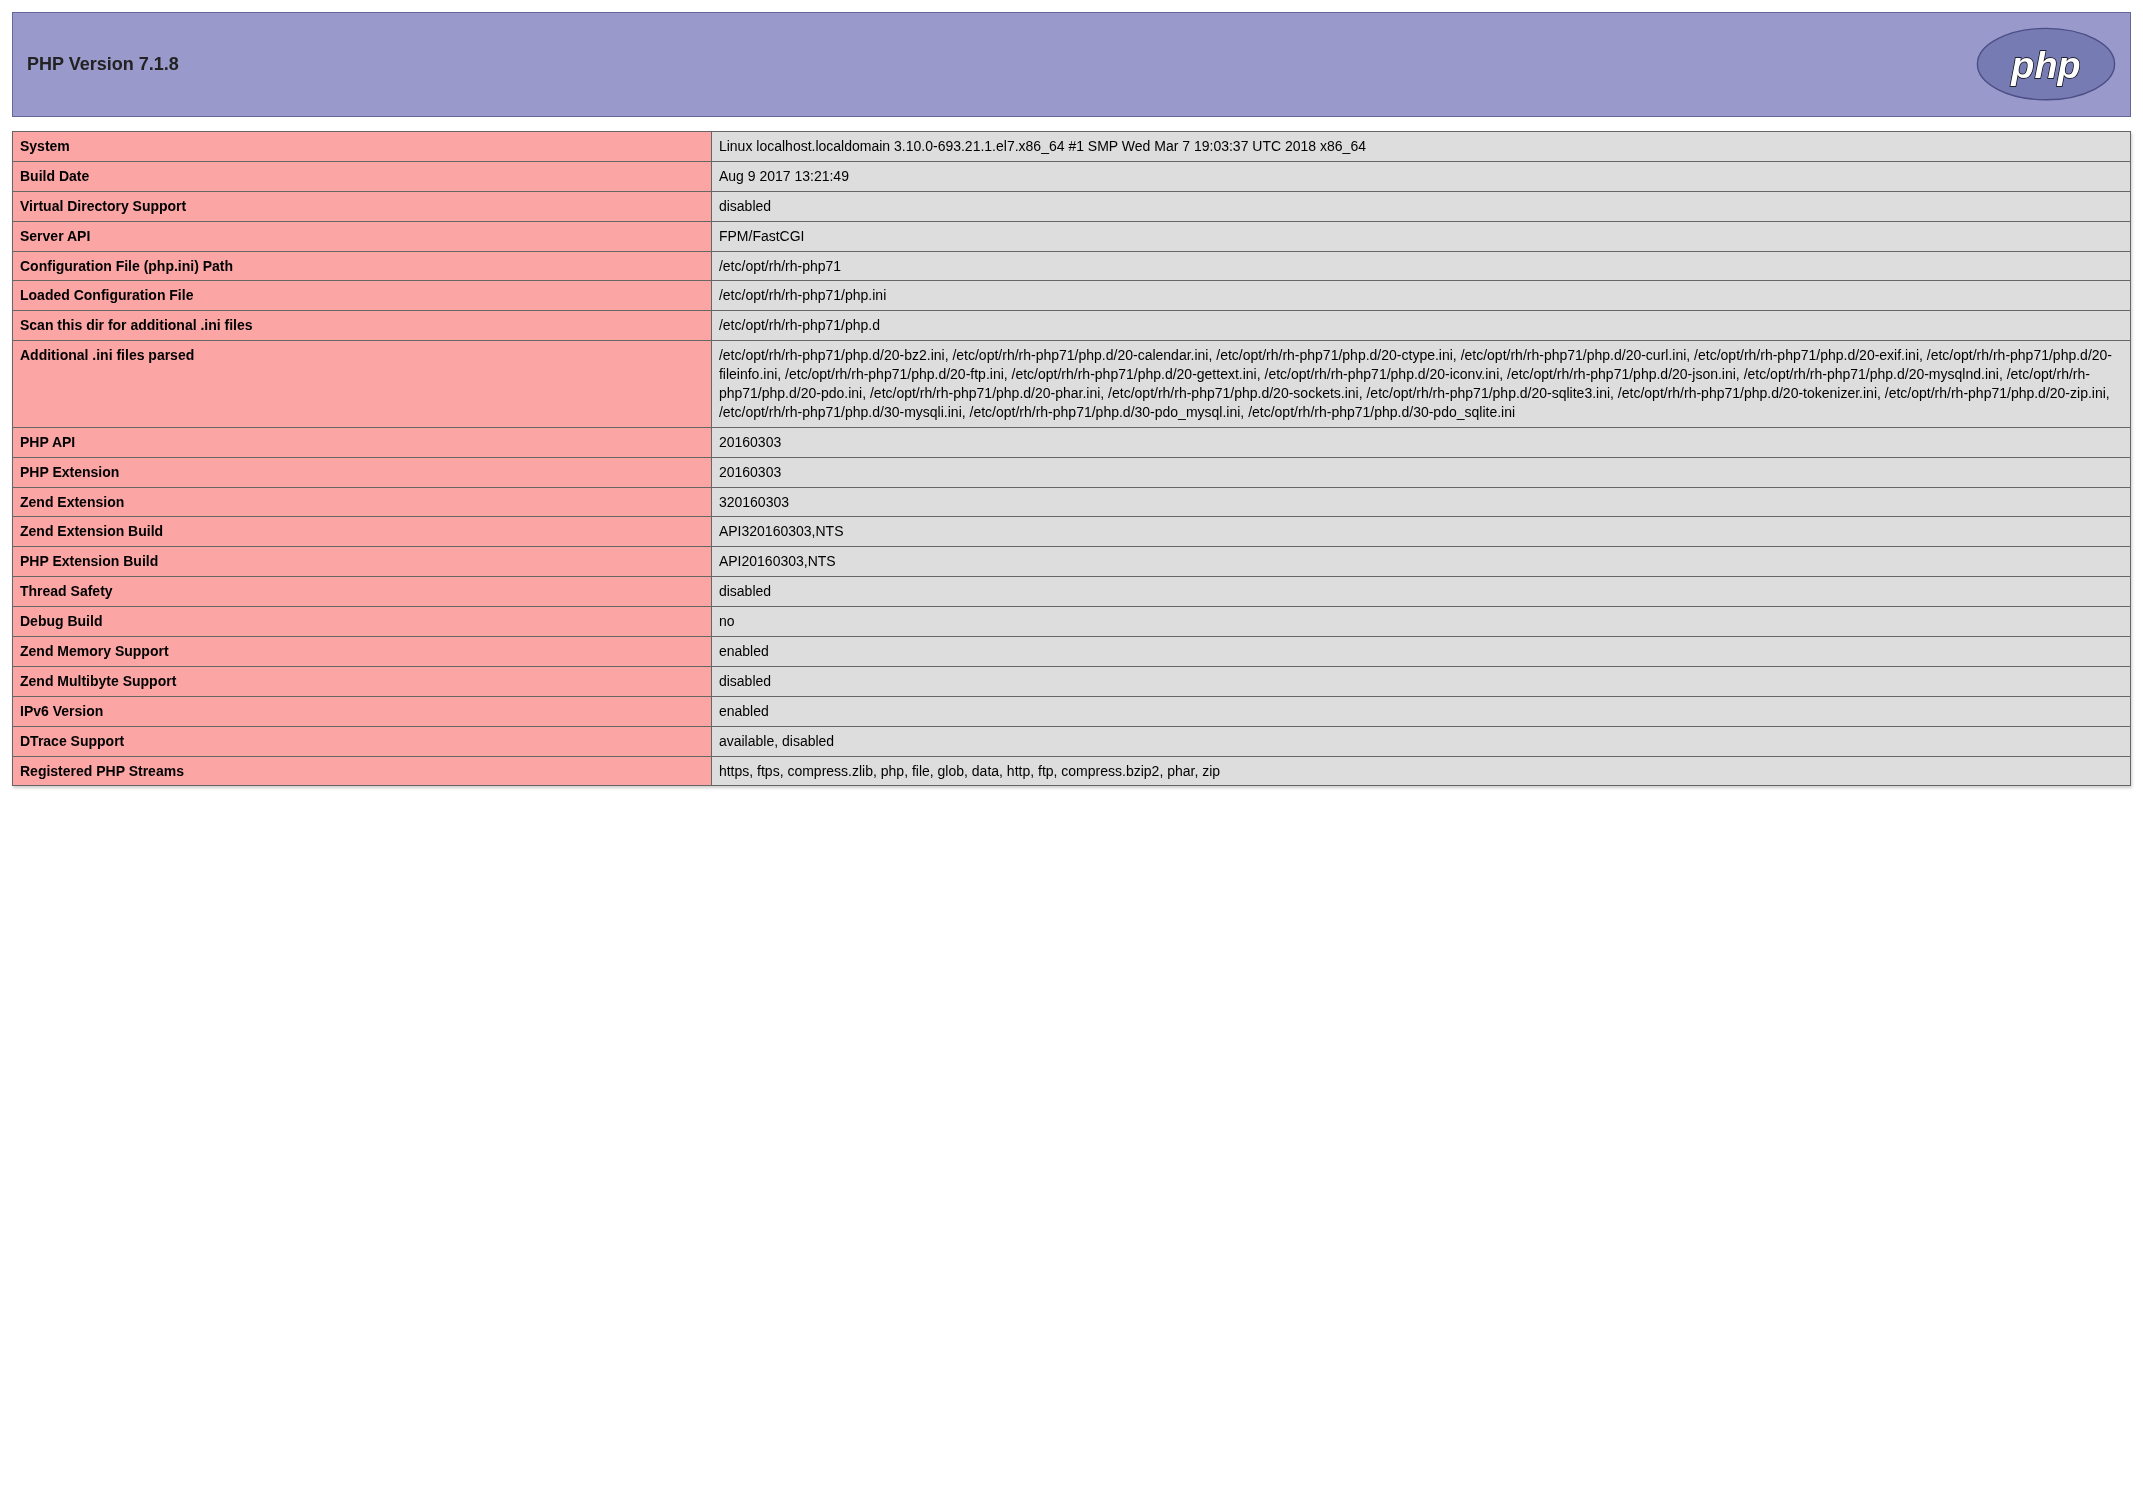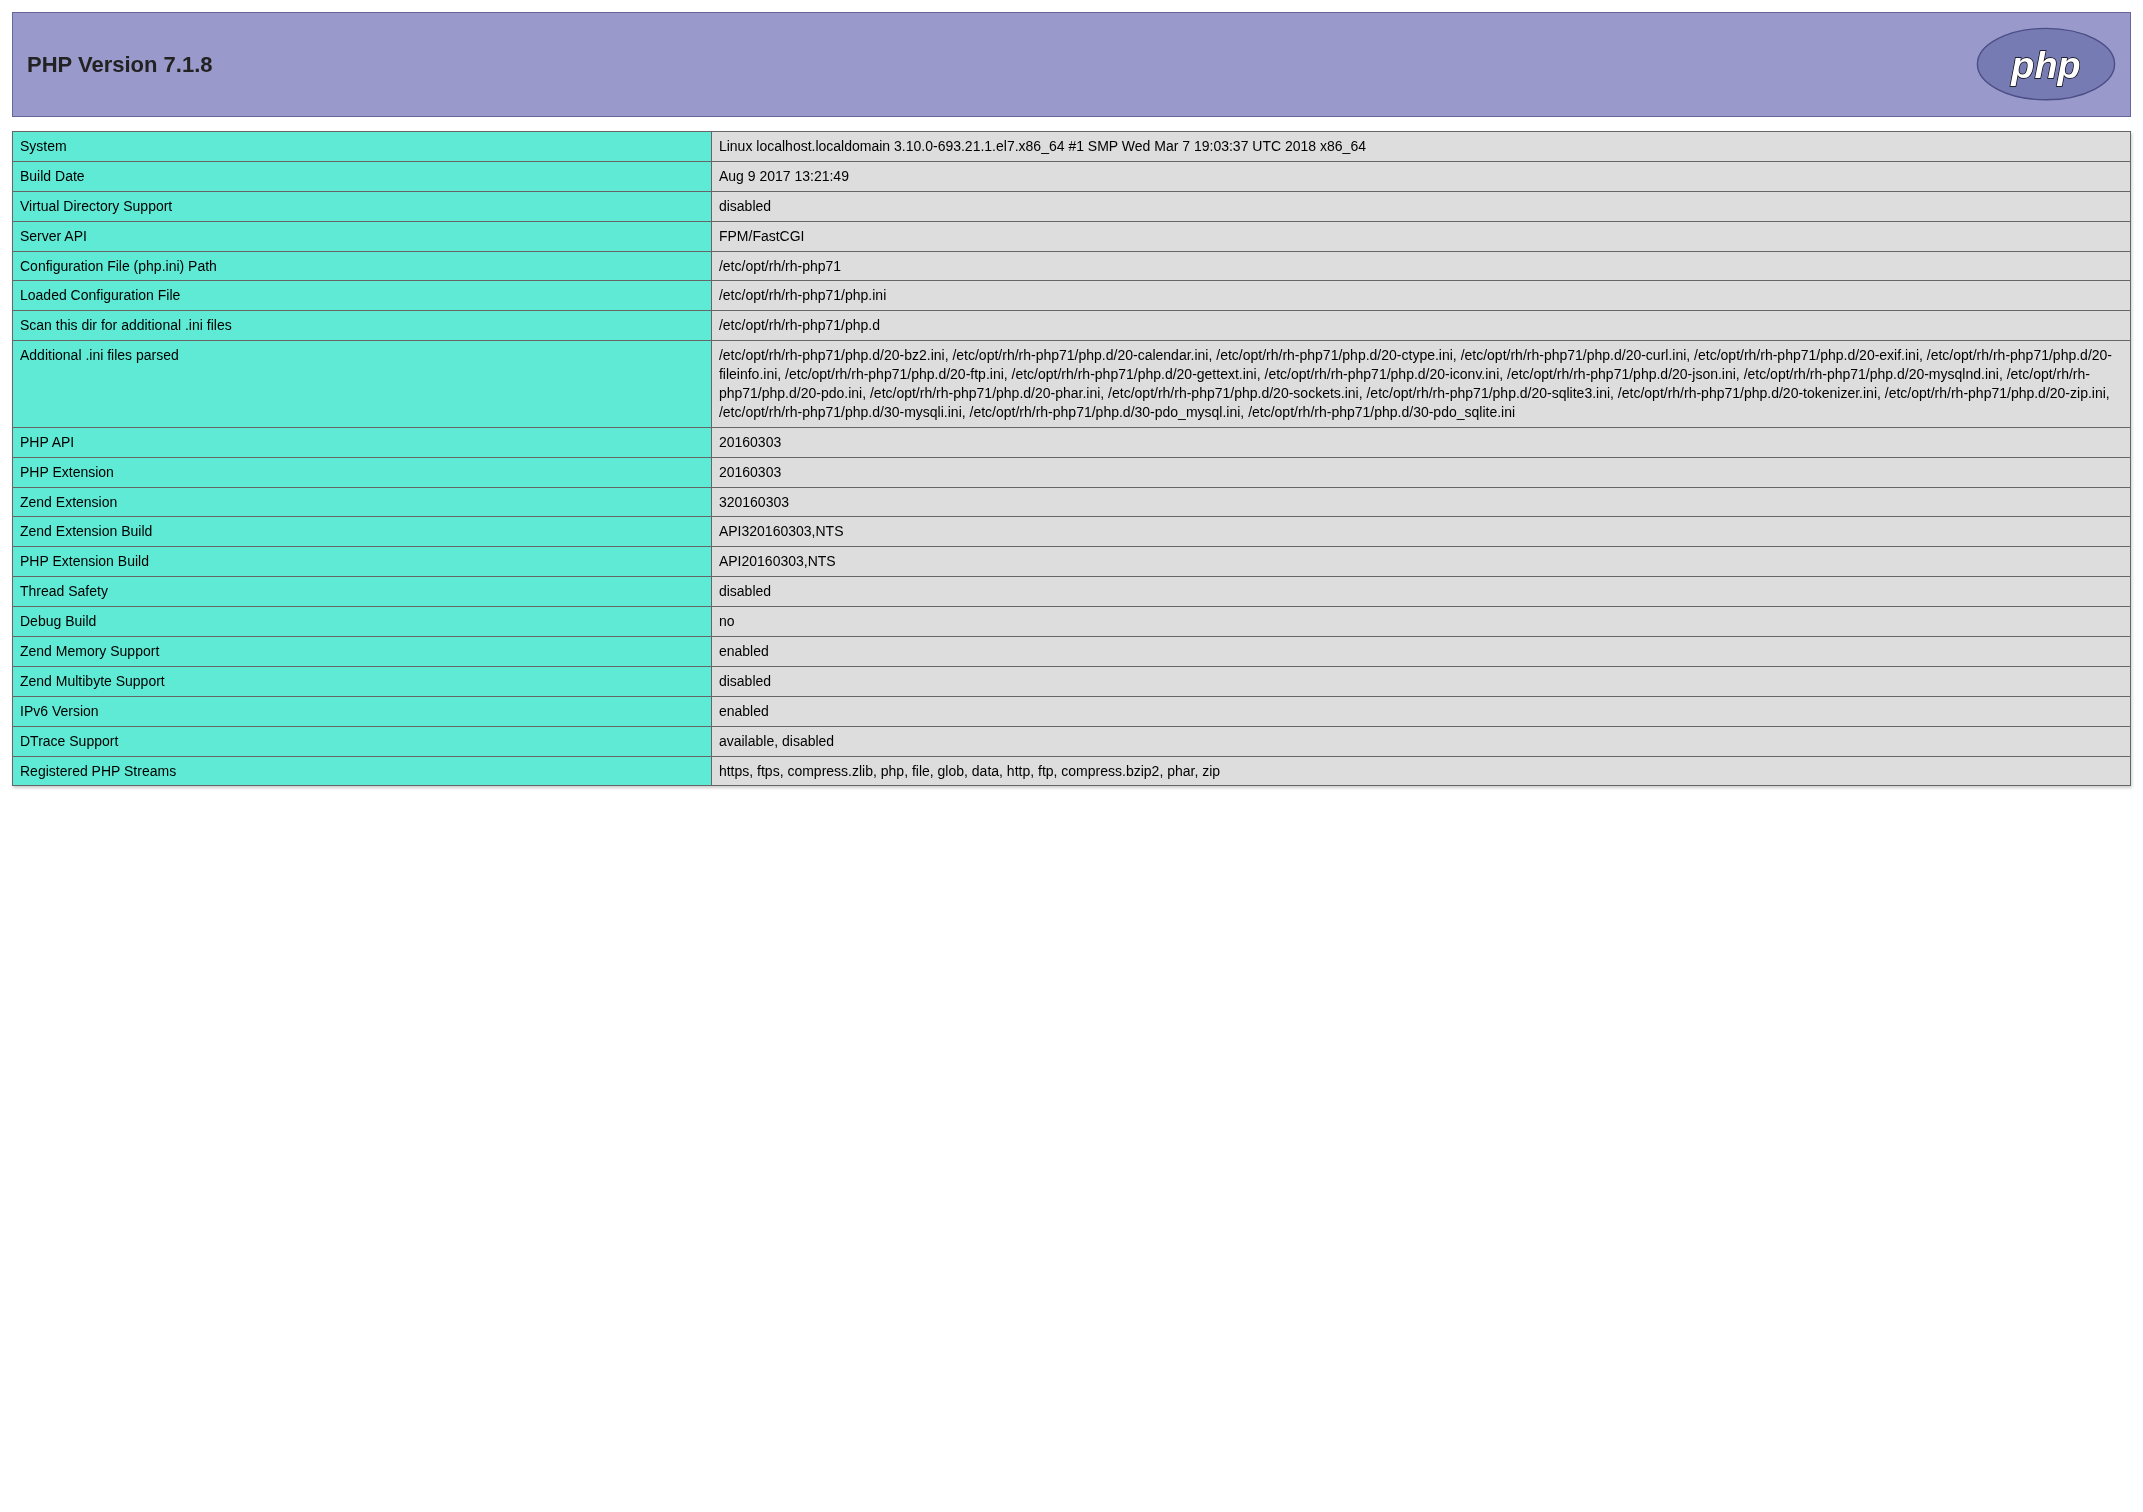--- a/index.html
+++ b/index.html
@@ -13,21 +13,21 @@
       background-color: #9999cc;
       border: 1px solid #666699;
       padding: 14px;
       display: flex;
       justify-content: space-between;
       align-items: center;
       margin-bottom: 14px;
       box-sizing: border-box;
     }
     .header h1 {
-      font-size: 22px;
+      font-size: 18px;
       font-weight: bold;
       margin: 0;
       color: #222222;
     }
     .php-logo {
       width: 140px;
       height: 75px;
     }
     table {
       width: 100%;
@@ -36,22 +36,22 @@
       box-shadow: 1px 2px 3px #cccccc;
     }
     table td {
       border: 1px solid #666666;
       padding: 5px 7px;
       vertical-align: top;
       font-size: 14px;
       line-height: 1.35;
     }
     td.e {
-      background-color: #5eead4;
-      font-weight: normal;
+      background-color: #fca5a5;
+      font-weight: bold;
       width: 33%;
       color: #000000;
     }
     td.v {
       background-color: #dddddd;
       color: #000000;
       word-break: break-word;
       margin-left: 20px;
     }
   </style>

